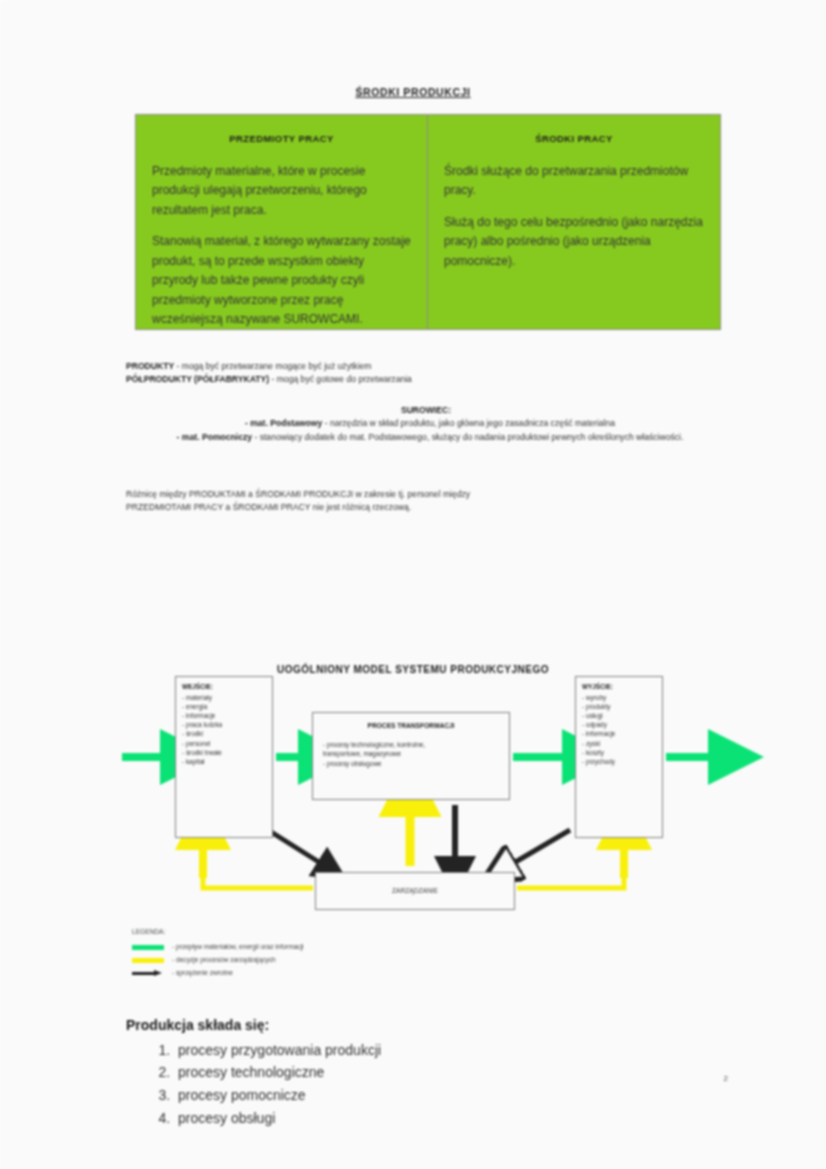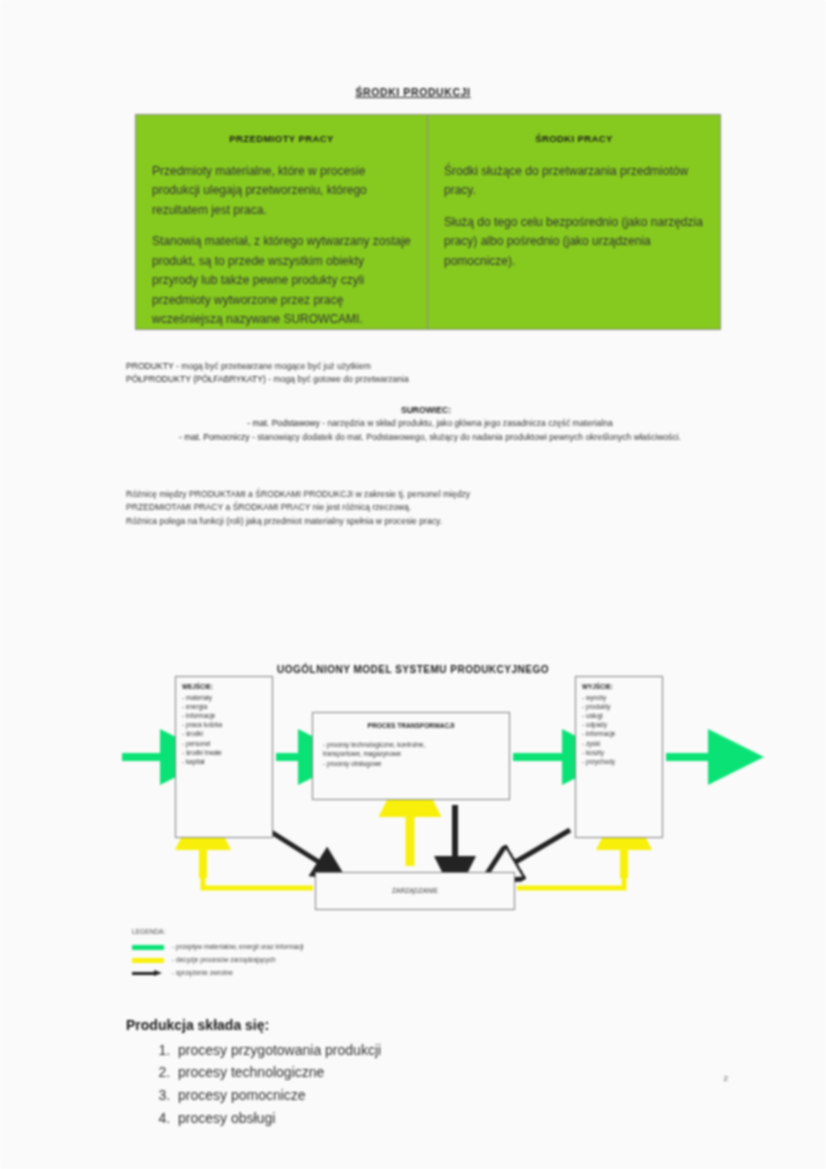--- a/index.html
+++ b/index.html
@@ -66,21 +66,21 @@
   
   .body-block {
     position: absolute;
     left: 126px;
     width: 600px;
     font-size: 8.6px;
     line-height: 1.55;
     color: #2a2a2a;
   }
   .body-block p { margin: 0; }
-  .b-strong { font-weight: normal; color: #111; }
+  .b-strong { font-weight: bold; color: #111; }
   .sec-head { font-weight: bold; color: #111; }
   .indent { padding-left: 8px; }
 
   #blk-products { top: 360px; }
   #blk-surowiec { top: 404px; text-align: center; }
   #blk-roznica  { top: 488px; }
   #blk-systemowe{ top: 549px; }
 
   
   .diagram-title {
@@ -207,21 +207,20 @@
       <span class="b-strong">- mat. Podstawowy</span><span> - narzędzia w skład produktu, jako główna jego zasadnicza część materialna</span>
     </p>
     <p class="indent">
       <span class="b-strong">- mat. Pomocniczy</span><span> - stanowiący dodatek do mat. Podstawowego, służący do nadania produktowi pewnych określonych właściwości.</span>
     </p>
   </div>
 
   <div class="body-block" id="blk-roznica">
     <p>Różnicę między PRODUKTAMI a ŚRODKAMI PRODUKCJI w zakresie tj. personel między</p>
     <p>PRZEDMIOTAMI PRACY a ŚRODKAMI PRACY nie jest różnicą rzeczową.</p>
-    <p>Różnica polega na funkcji (roli) jaką przedmiot materialny spełnia w procesie pracy.</p>
   </div>
 
 
   <div class="diagram-title">UOGÓLNIONY MODEL SYSTEMU PRODUKCYJNEGO</div>
 
   <div id="diagram">
 
     <svg width="826" height="260" style="position:absolute;left:0;top:0;">
       <defs>
         <marker id="mg" markerWidth="7" markerHeight="7" refX="1" refY="3.5" orient="auto">

